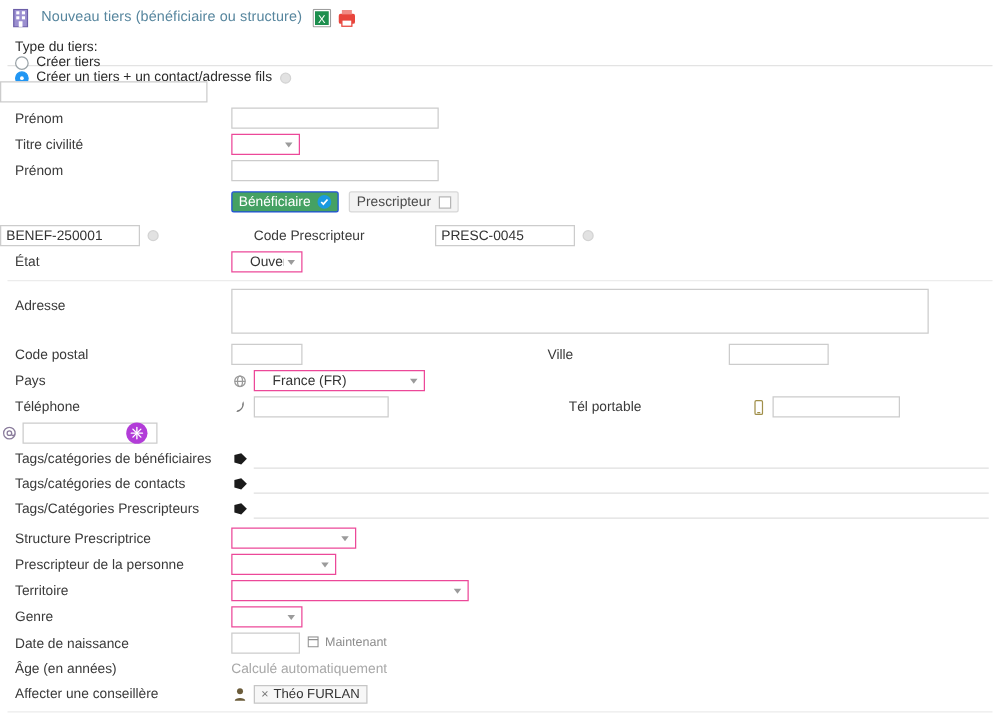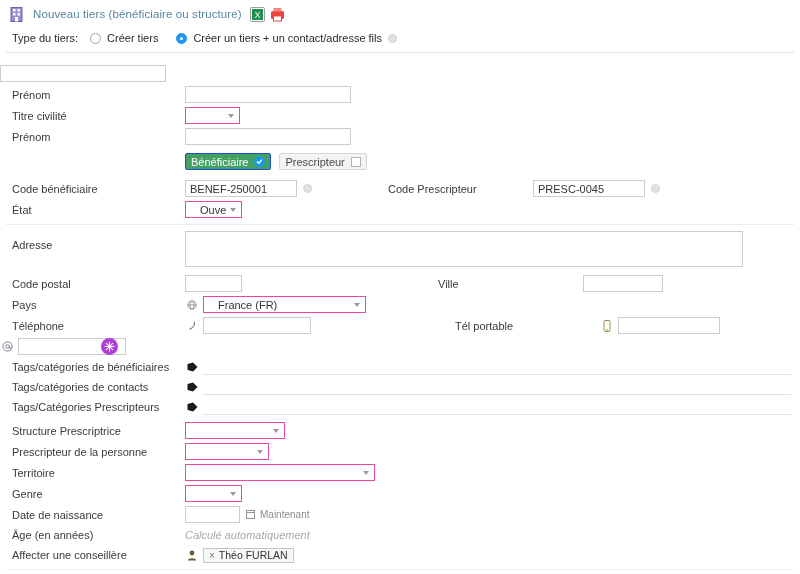--- a/index.html
+++ b/index.html
@@ -23,21 +23,21 @@
   .bldg-icon { width: 13px; height: 15px; margin-right: 10px; flex: 0 0 auto; }
   .page-title {
     color: #57869e; font-size: 11.5px; letter-spacing: .1px;
     margin-right: 8px; white-space: nowrap;
   }
   .hdr-ico { width: 15px; height: 15px; margin-right: 5px; flex: 0 0 auto; cursor: pointer; }
 
   
   .typerow {
     display: flex; align-items: flex-start;
-    padding: 4px 0 8px 12px; height: 24px;
+    padding: 4px 0 8px 12px; height: 24px; flex-direction: column;
   }
   .typerow .lbl { margin-right: 12px; color: #2b2b2b; }
   .radio-opt { display: flex; align-items: center; margin-right: 18px; cursor: pointer; }
   .radio {
     width: 11px; height: 11px; border-radius: 50%;
     border: 1px solid #9aa3a8; background: #fff;
     margin-right: 6px; flex: 0 0 auto; position: relative;
   }
   .radio.on { border-color: #2196f3; background: #2196f3; }
   .radio.on::after {
@@ -121,21 +121,21 @@
     position: absolute; width: 17px; height: 17px; border-radius: 50%;
     background: #b23cd8; display: flex; align-items: center; justify-content: center;
     cursor: pointer;
   }
   .token {
     display: inline-flex; align-items: center; height: 15px;
     border: 1px solid #c6c6c6; background: #f7f7f7;
     padding: 0 5px; font-size: 10.5px; color: #333;
   }
   .token .x { color: #777; margin-right: 4px; cursor: pointer; font-size: 10px; }
-  .muted { color: #a8a8a8; font-size: 11px; font-style: italic; }
+  .muted { color: #a8a8a8; font-size: 11px; }
   .small-link { color: #8d8d8d; font-size: 10px; margin-left: 5px; }
   .hr-light { height: 1px; background: #ececec; margin: 4px 6px 4px 6px; }
 </style>
 </head>
 <body>
 
 <div class="page">
 
   <div class="header">
     <span class="bldg-icon">
@@ -223,21 +223,20 @@
           </span>
         </span>
         <span class="badge gray">
           <span>Prescripteur</span>
           <span class="chk-off"></span>
         </span>
       </span>
     </div>
 
     <div class="row" style="padding-top:6px">
-      <span class="lab">Code bénéficiaire</span>
       <span class="ctl">
         <input class="txt" style="width: 112px;" value="BENEF-250001">
         <span class="info-dot"></span>
       </span>
       <span class="lab2" style="margin-left:76px">Code Prescripteur</span>
       <span class="ctl2">
         <input class="txt" style="width: 112px;" value="PRESC-0045">
         <span class="info-dot"></span>
       </span>
     </div>
@@ -277,21 +276,21 @@
       <span class="lab">Pays</span>
       <span class="ctl">
         <span class="ficon">
           <svg width="10" height="10" viewBox="0 0 10 10">
             <circle cx="5" cy="5" r="4.2" fill="none" stroke="#9a9a9a"></circle>
             <ellipse cx="5" cy="5" rx="2" ry="4.2" fill="none" stroke="#9a9a9a"></ellipse>
             <line x1="0.8" y1="5" x2="9.2" y2="5" stroke="#9a9a9a"></line>
           </svg>
         </span>
         <span class="selwrap">
-          <select class="sel" style="width:163px">
+          <select class="sel" style="width:137px">
             <option>France (FR)</option>
           </select>
         </span>
       </span>
     </div>
 
     <div class="row">
       <span class="lab">Téléphone</span>
       <span class="ctl">
         <span class="ficon">

